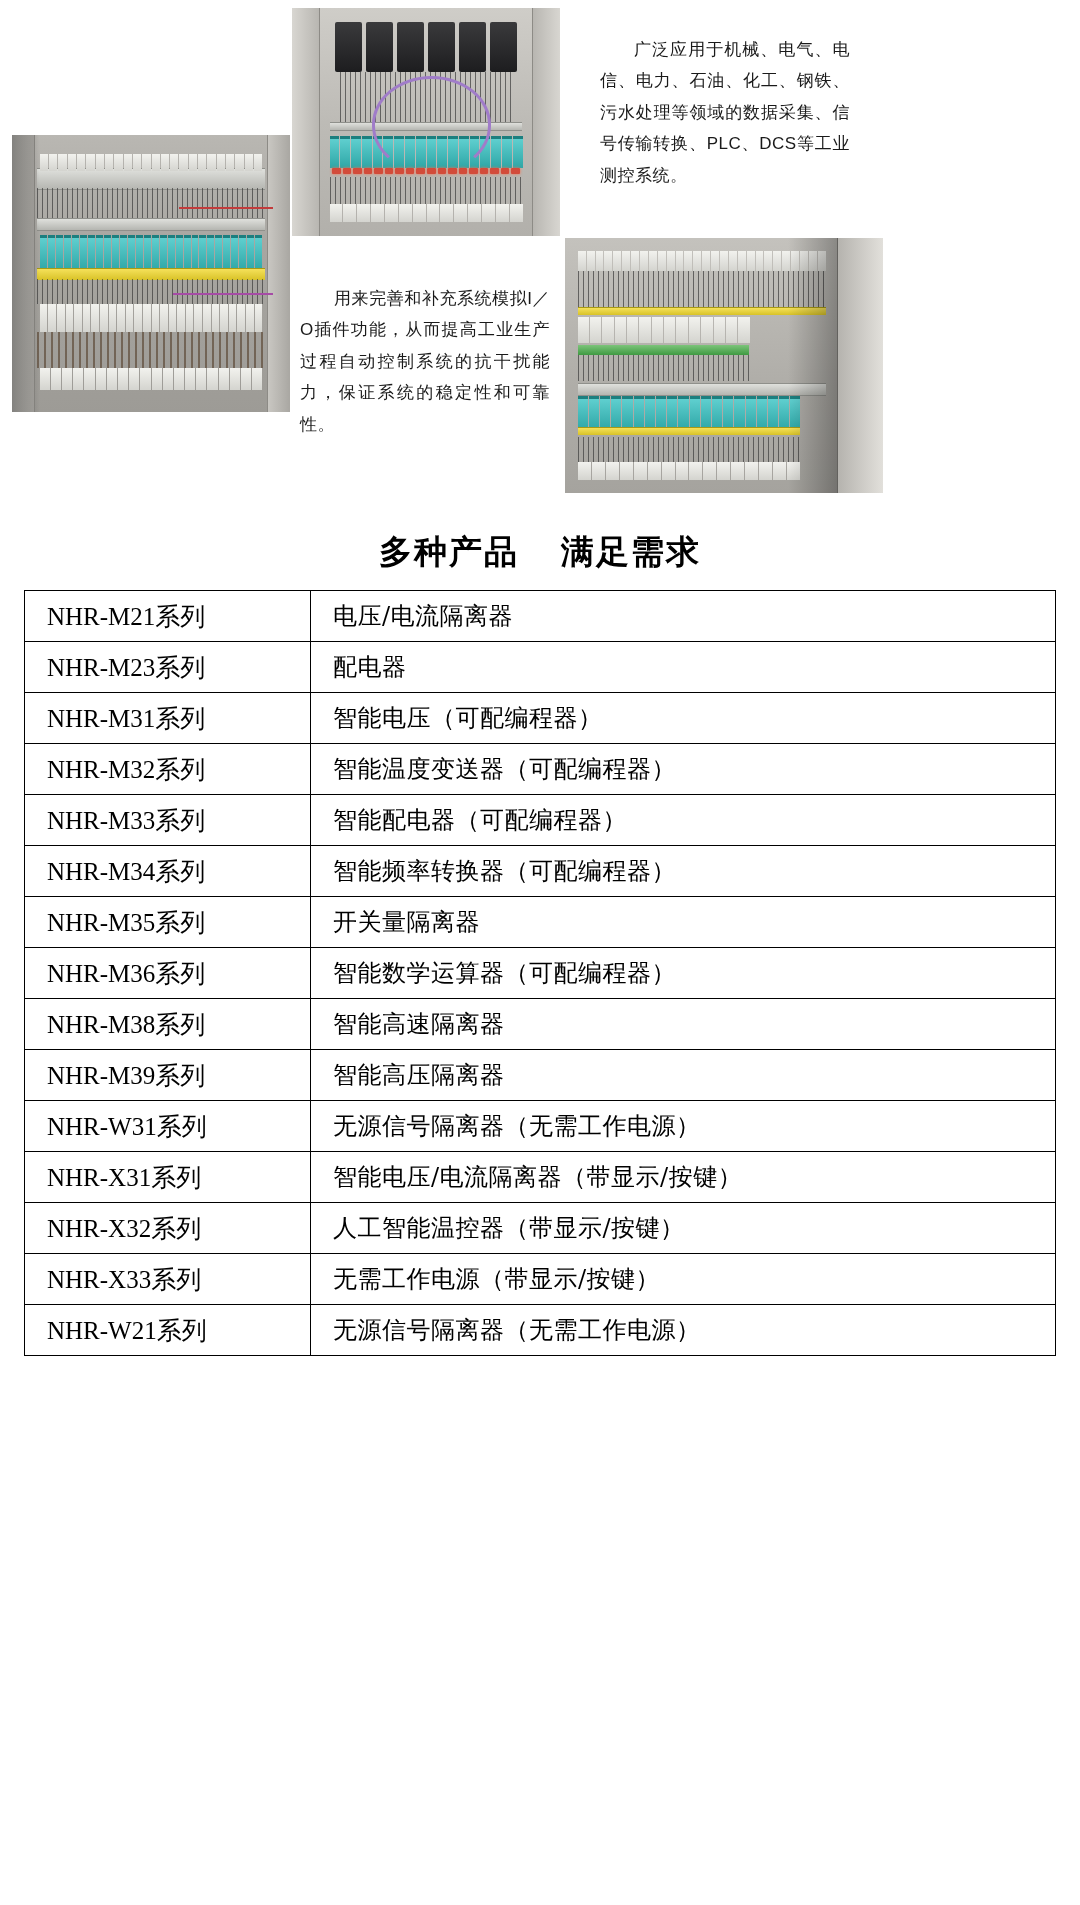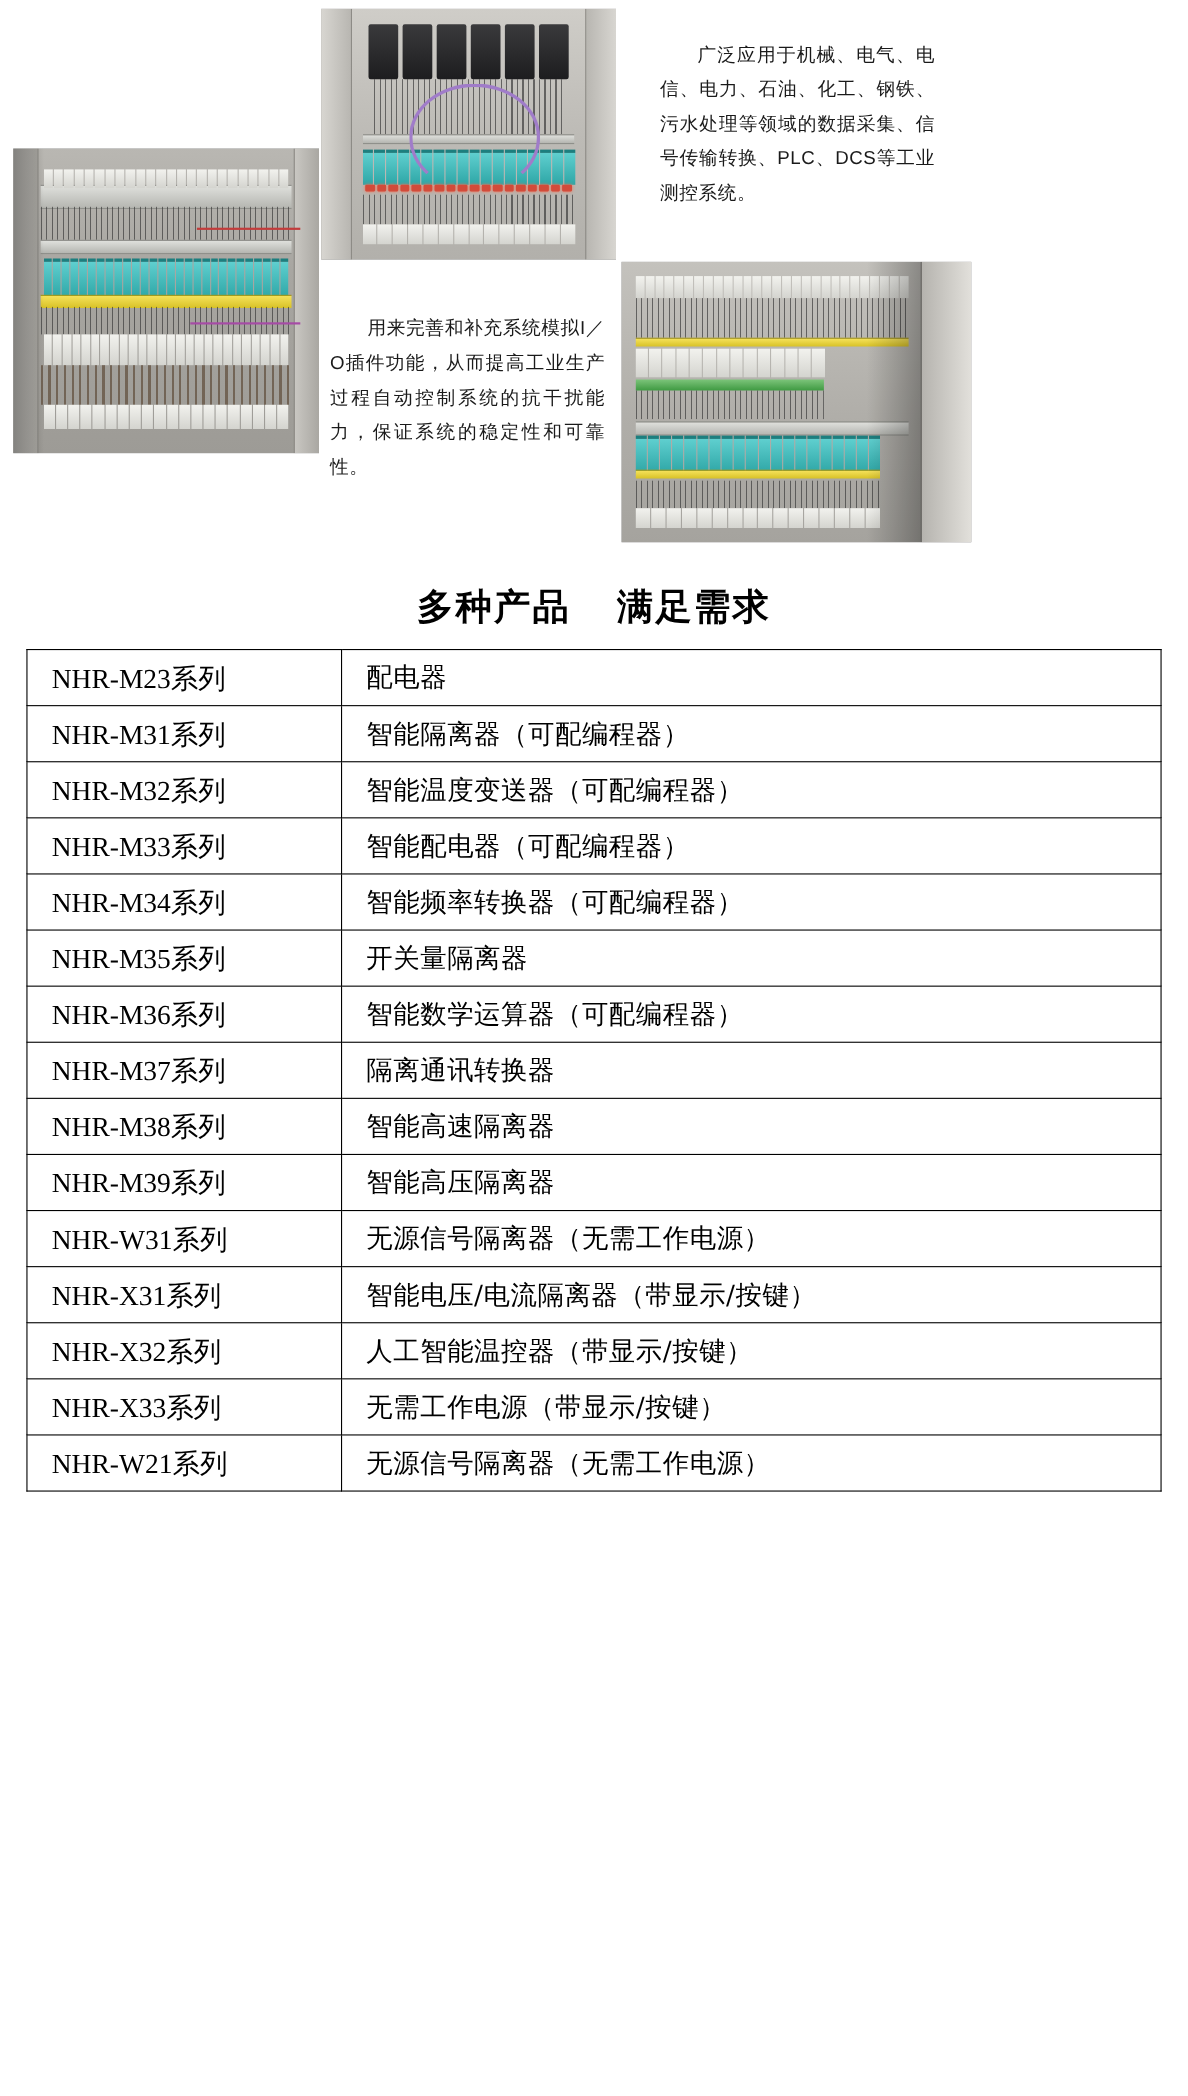--- a/index.html
+++ b/index.html
@@ -544,26 +544,30 @@
   <div class="textblock" id="text-function">用来完善和补充系统模拟I／O插件功能，从而提高工业生产过程自动控制系统的抗干扰能力，保证系统的稳定性和可靠性。</div>
 </div>
 
 <div id="section-heading">
   <span>多种产品</span><span class="gap"></span><span>满足需求</span>
 </div>
 
 <table id="product-table">
   <tbody>
     <tr>
+      <td class="model">NHR-M21系列</td>
+      <td class="desc">电压/电流隔离器</td>
+    </tr>
+    <tr>
       <td class="model">NHR-M23系列</td>
       <td class="desc">配电器</td>
     </tr>
     <tr>
       <td class="model">NHR-M31系列</td>
-      <td class="desc">智能隔离器（可配编程器）</td>
+      <td class="desc">智能电压（可配编程器）</td>
     </tr>
     <tr>
       <td class="model">NHR-M32系列</td>
       <td class="desc">智能温度变送器（可配编程器）</td>
     </tr>
     <tr>
       <td class="model">NHR-M33系列</td>
       <td class="desc">智能配电器（可配编程器）</td>
     </tr>
     <tr>
@@ -572,24 +576,20 @@
     </tr>
     <tr>
       <td class="model">NHR-M35系列</td>
       <td class="desc">开关量隔离器</td>
     </tr>
     <tr>
       <td class="model">NHR-M36系列</td>
       <td class="desc">智能数学运算器（可配编程器）</td>
     </tr>
     <tr>
-      <td class="model">NHR-M37系列</td>
-      <td class="desc">隔离通讯转换器</td>
-    </tr>
-    <tr>
       <td class="model">NHR-M38系列</td>
       <td class="desc">智能高速隔离器</td>
     </tr>
     <tr>
       <td class="model">NHR-M39系列</td>
       <td class="desc">智能高压隔离器</td>
     </tr>
     <tr>
       <td class="model">NHR-W31系列</td>
       <td class="desc">无源信号隔离器（无需工作电源）</td>

